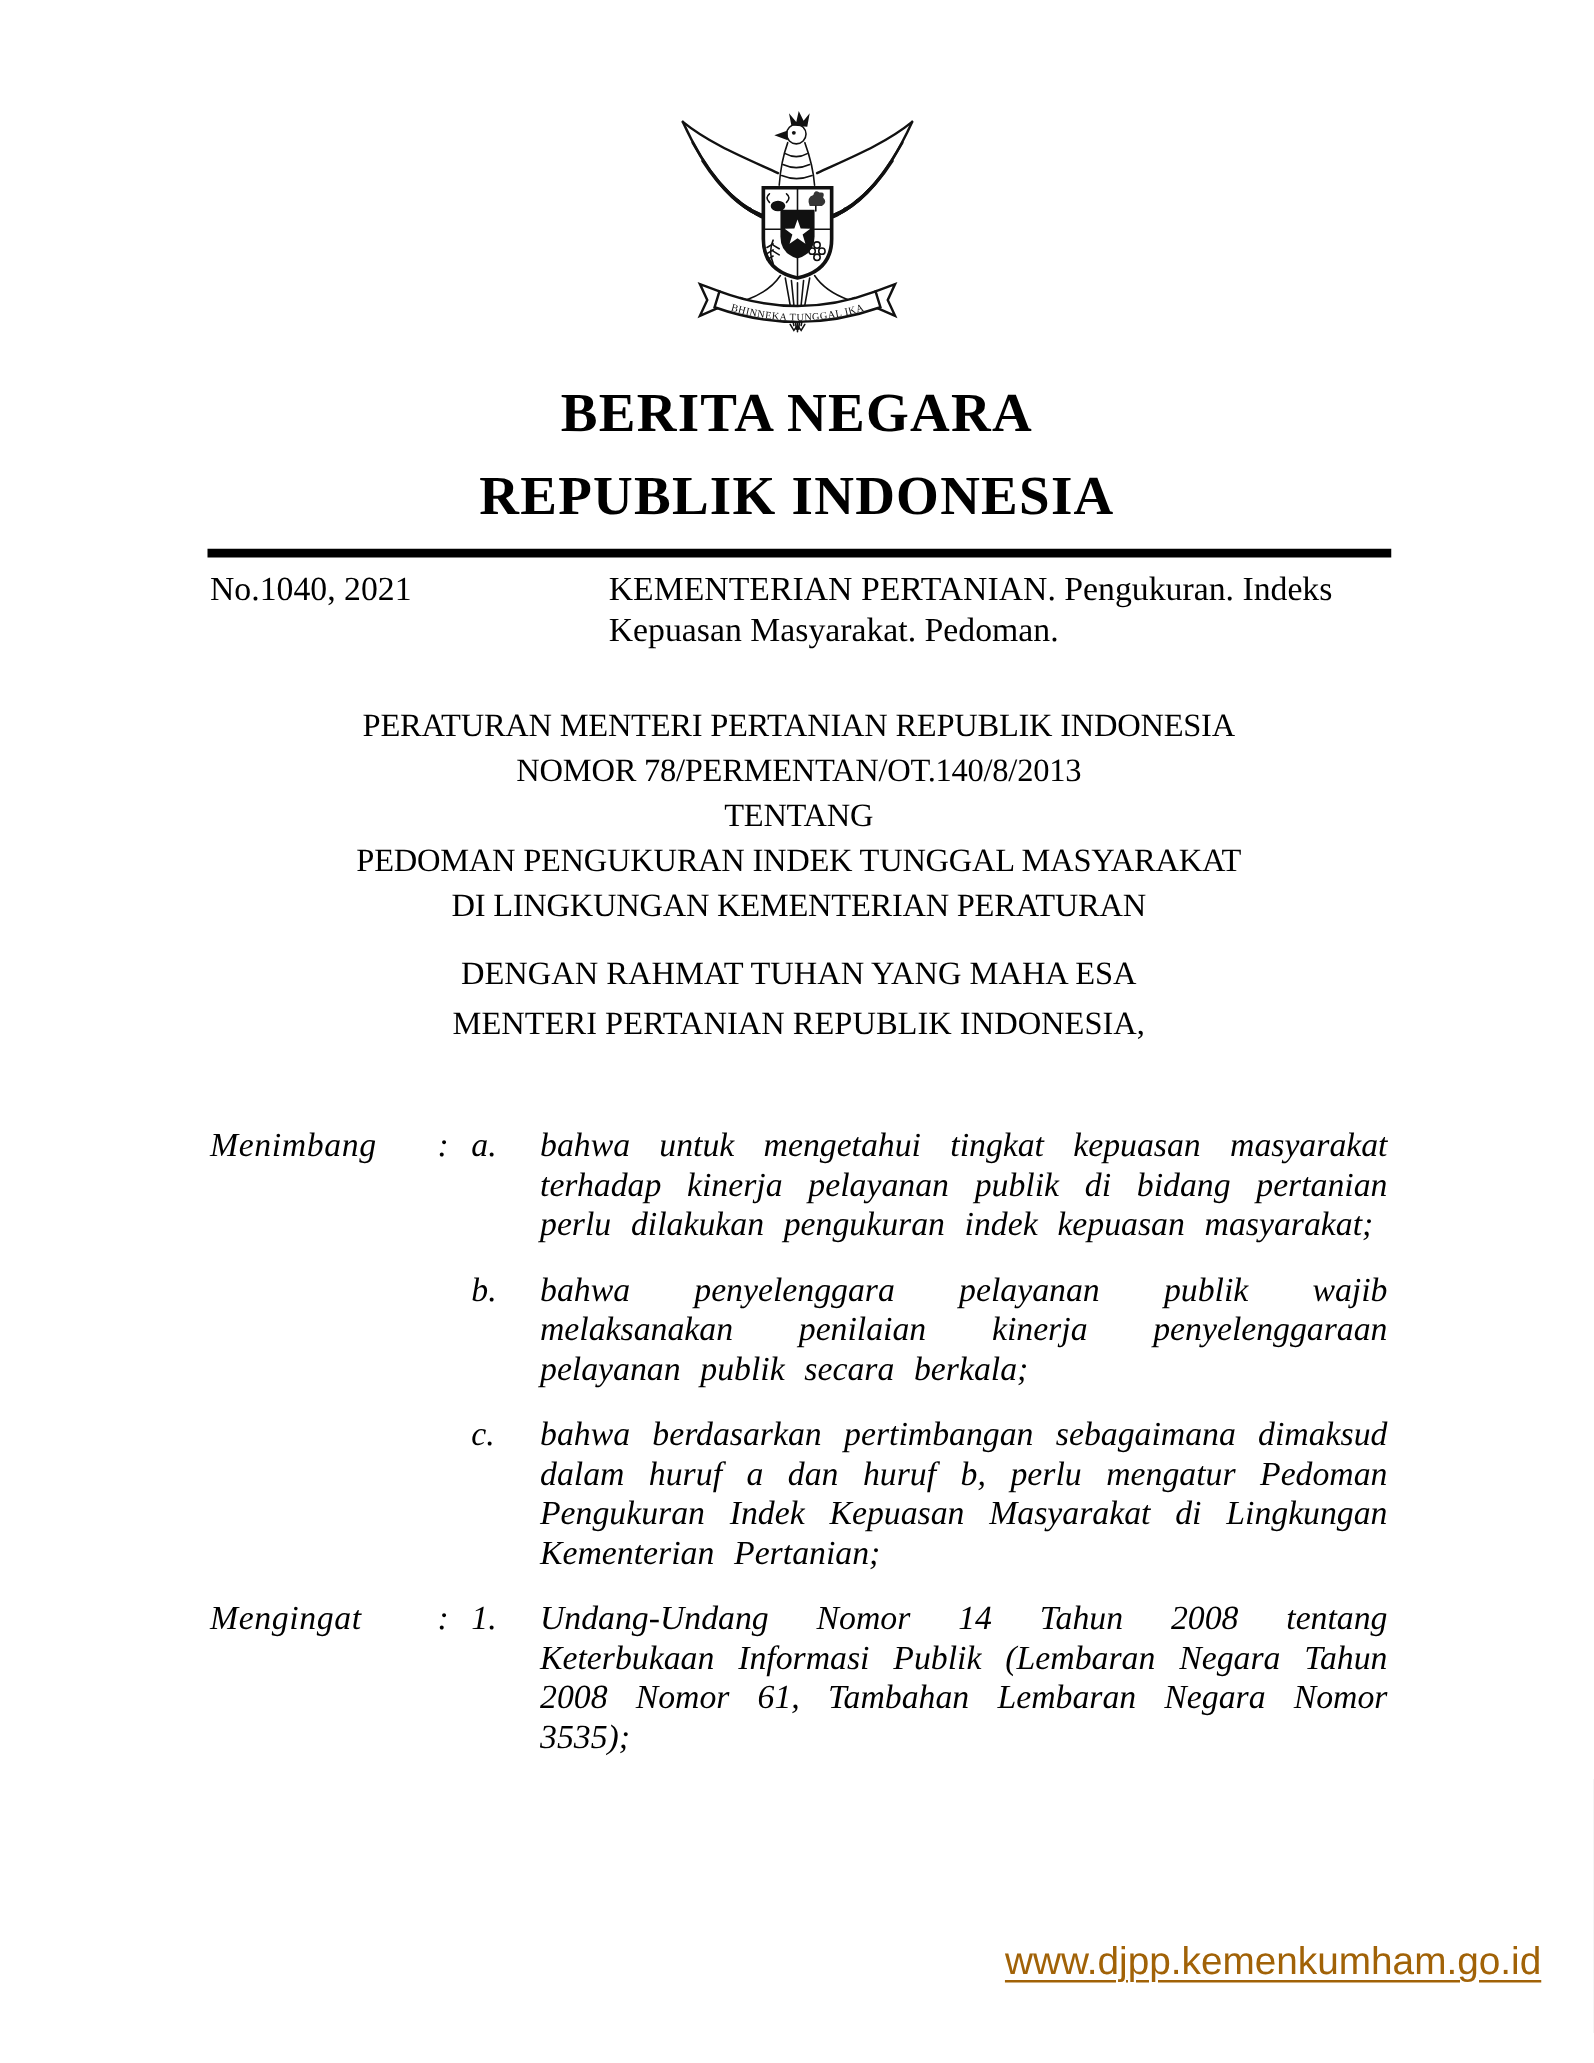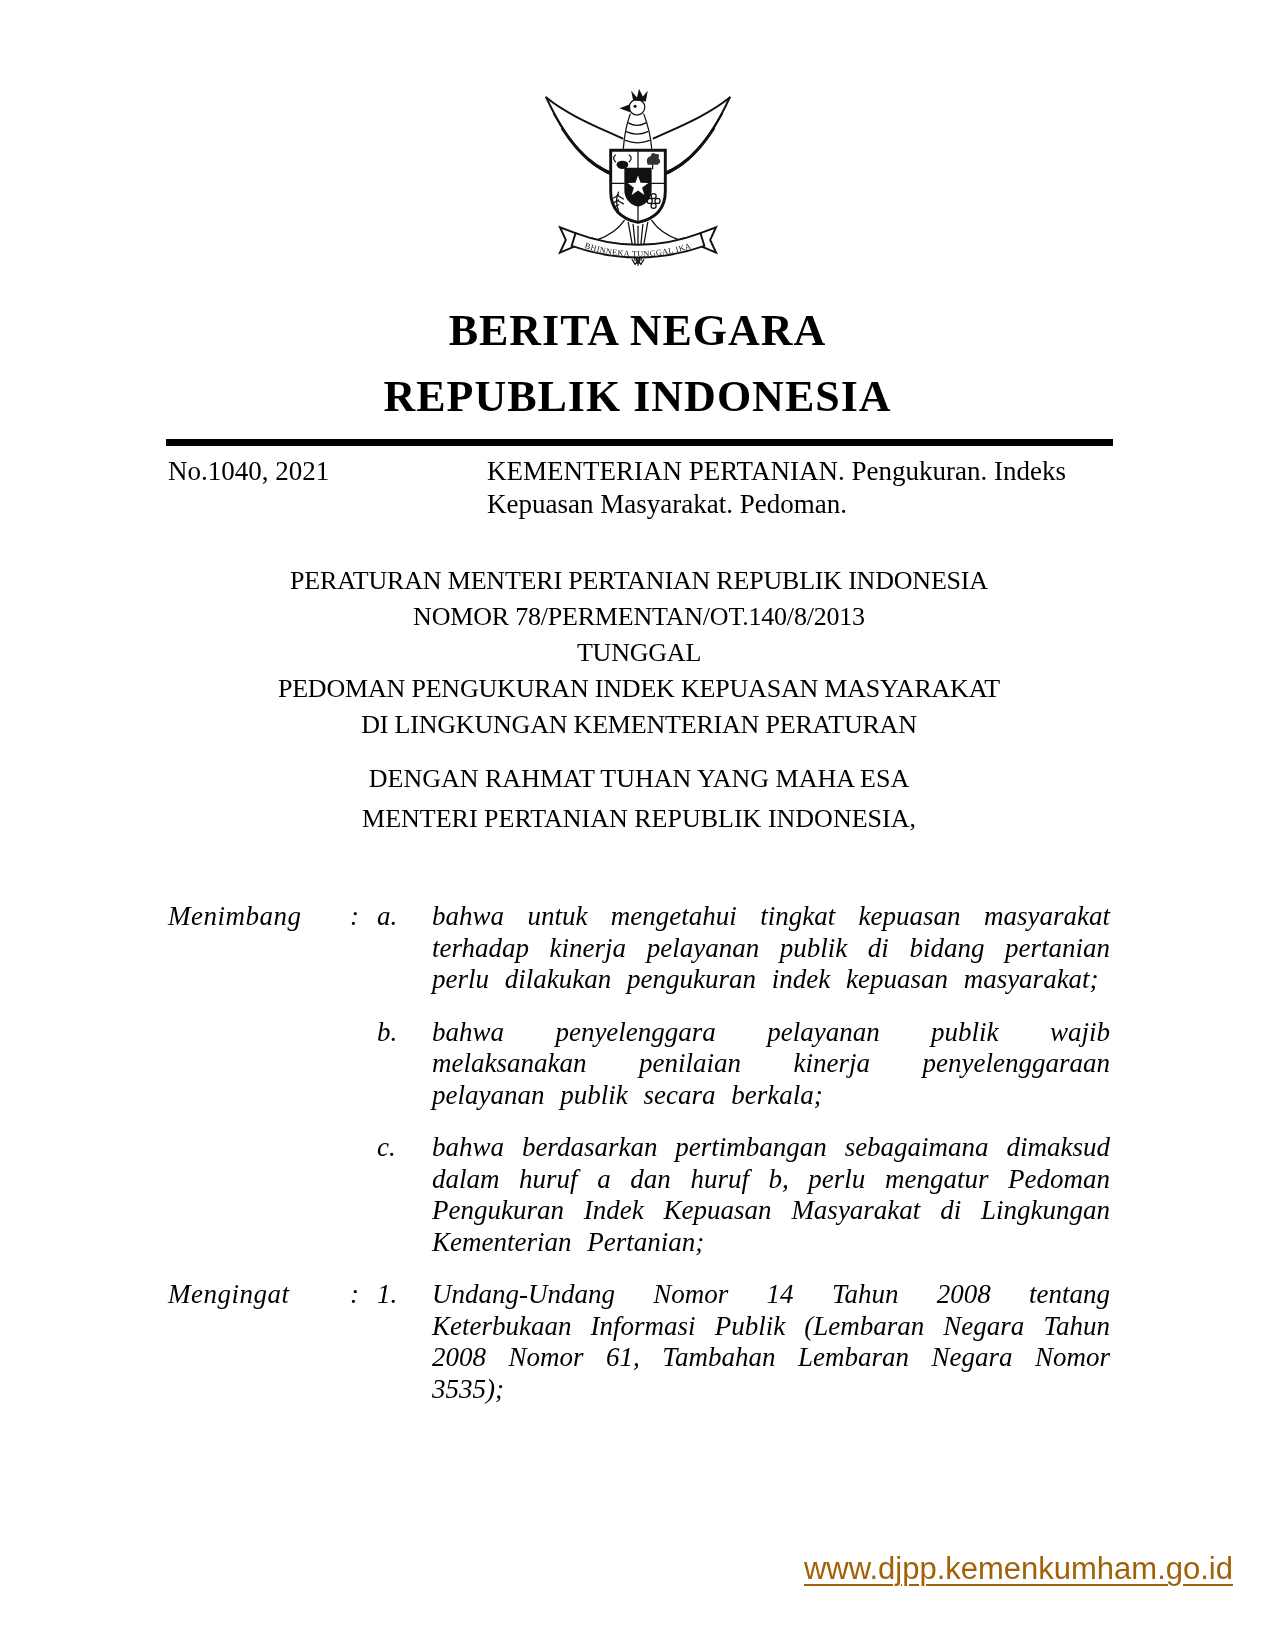--- a/index.html
+++ b/index.html
@@ -195,22 +195,22 @@
     <div class="issue-number">No.1040, 2021</div>
     <div class="issue-subject">
       <div>KEMENTERIAN PERTANIAN. Pengukuran. Indeks</div>
       <div>Kepuasan Masyarakat. Pedoman.</div>
     </div>
   </div>
 
   <div class="title-block">
     <div>PERATURAN MENTERI PERTANIAN REPUBLIK INDONESIA</div>
     <div>NOMOR 78/PERMENTAN/OT.140/8/2013</div>
-    <div>TUNGGAL</div>
-    <div>PEDOMAN PENGUKURAN INDEK KEPUASAN MASYARAKAT</div>
+    <div>TENTANG</div>
+    <div>PEDOMAN PENGUKURAN INDEK TUNGGAL MASYARAKAT</div>
     <div>DI LINGKUNGAN KEMENTERIAN PERATURAN</div>
   </div>
 
   <div class="invocation">
     <div>DENGAN RAHMAT TUHAN YANG MAHA ESA</div>
     <div>MENTERI PERTANIAN REPUBLIK INDONESIA,</div>
   </div>
 
   <div class="sections">
 

